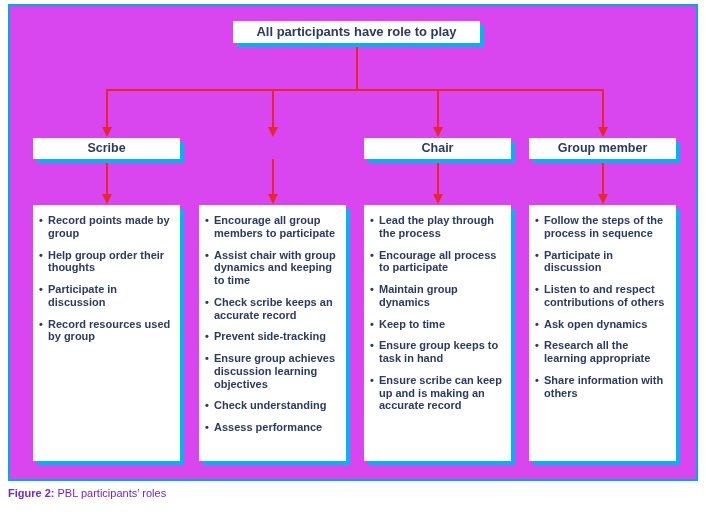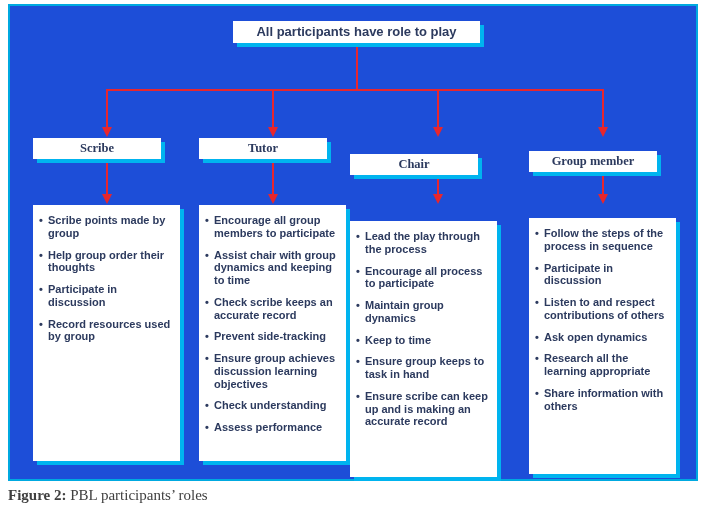--- a/index.html
+++ b/index.html
@@ -1,33 +1,33 @@
 <!DOCTYPE html>
 <html><head>
 <meta charset="utf-8">
 <style>
   html,body{margin:0;padding:0;background:#ffffff;}
   .page{position:relative;width:706px;height:520px;background:#ffffff;overflow:hidden;
         font-family:"Liberation Sans",sans-serif;}
   .frame{position:absolute;left:8px;top:4px;width:690px;height:477px;box-sizing:border-box;
-         border:2px solid #00a9e0;background:#1d4ed8;}
+         border:2px solid #00a9e0;background:#d946ef;}
   .connectors{position:absolute;left:0;top:0;width:686px;height:473px;}
   .connectors line{stroke:#e8262d;stroke-width:2;}
   .connectors polygon{fill:#e8262d;}
   .node{position:absolute;background:#ffffff;box-shadow:4px 4px 0 #00b4ef;
         color:#2c3a5e;font-weight:bold;}
   .root-box{left:223px;top:15px;width:247px;height:22px;font-size:13px;line-height:22px;
             text-align:center;}
-  .role-box{top:132px;width:128px;height:21px;font-size:12.5px;line-height:21px;text-align:center;font-family:Liberation Serif, serif;}
+  .role-box{top:132px;width:147px;height:21px;font-size:12.5px;line-height:21px;text-align:center;}
   .list-box{top:199px;width:147px;height:256px;box-sizing:border-box;padding:9px 3px 0 6px;}
-  .c0{left:23px;}  .c1{left:189px;}  .c2{left:340px;margin-top:16px;}  .c3{left:519px;margin-top:13px;}
+  .c0{left:23px;}  .c1{left:189px;}  .c2{left:354px;}  .c3{left:519px;}
   .item{display:flex;margin-bottom:9px;color:#2c3a5e;font-size:11px;line-height:1.16;font-weight:bold;}
   .item .b{width:9px;flex:0 0 9px;}
-  .caption{position:absolute;left:8px;top:487px;font-family:Liberation Serif, serif;
-           font-size:15px;color:#404040;}
+  .caption{position:absolute;left:8px;top:487px;font-family:Liberation Sans, sans-serif;
+           font-size:11px;color:#6d28d9;}
   .caption .lbl{font-weight:bold;}
 </style>
 </head>
 <body>
 
 <div class="page">
   <div class="frame">
 
     <svg class="connectors" viewBox="0 0 686 473">
 
@@ -54,34 +54,31 @@
       <polygon points="588,188 598,188 593,198" fill="#e8262d"></polygon>
     </svg>
 
     <div class="node root-box">
       <span>All participants have role to play</span>
     </div>
 
     <div class="node role-box c0">
       <span>Scribe</span>
     </div>
-    <div class="node role-box c1">
-      <span>Tutor</span>
-    </div>
     <div class="node role-box c2">
       <span>Chair</span>
     </div>
     <div class="node role-box c3">
       <span>Group member</span>
     </div>
 
     <div class="node list-box c0">
       <div class="item">
         <span class="b">•</span>
-        <span>Scribe points made by group</span>
+        <span>Record points made by group</span>
       </div>
       <div class="item">
         <span class="b">•</span>
         <span>Help group order their thoughts</span>
       </div>
       <div class="item">
         <span class="b">•</span>
         <span>Participate in discussion</span>
       </div>
       <div class="item">

